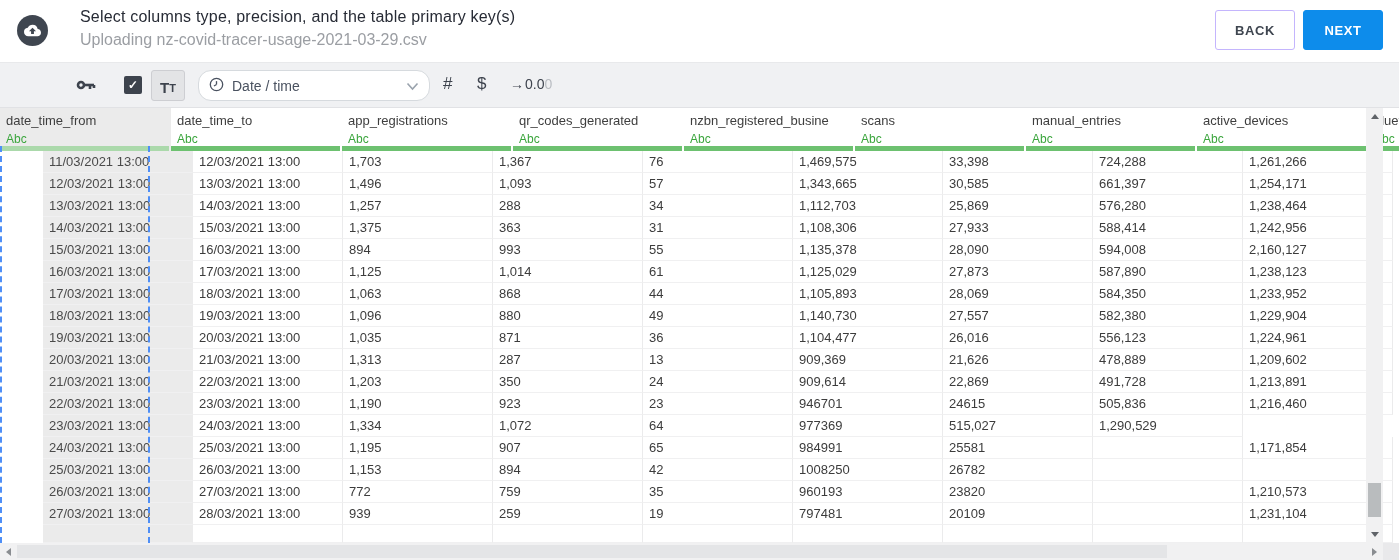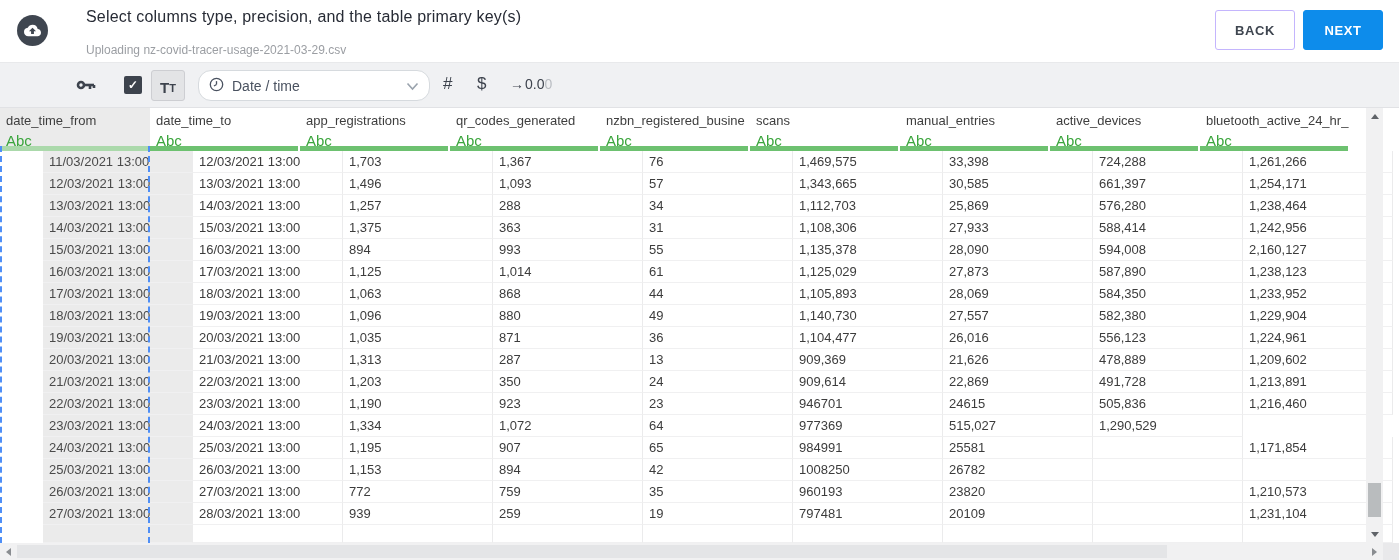--- a/index.html
+++ b/index.html
@@ -3,23 +3,23 @@
 <meta charset="utf-8">
 <style>
   html,body{margin:0;padding:0;background:#fff;}
   body{width:1399px;height:560px;overflow:hidden;font-family:"Liberation Sans",sans-serif;}
   .app{position:relative;width:1399px;height:560px;background:#fff;}
 
   
   .top{position:absolute;left:0;top:0;right:0;height:62px;background:#fff;}
   .upload-badge{position:absolute;left:17px;top:15px;width:31px;height:31px;border-radius:50%;
     background:#3f4650;display:flex;align-items:center;justify-content:center;}
-  .titles{position:absolute;left:86px;top:8px;}
+  .titles{position:absolute;left:80px;top:8px;}
   .page-title{margin:0;font-size:16px;font-weight:500;color:#272b35;letter-spacing:.2px;}
-  .page-sub{margin-top:17px;font-size:12px;color:#9b9ea3;}
+  .page-sub{margin-top:5px;font-size:16px;color:#9b9ea3;}
   .btn{position:absolute;top:10px;height:40px;border-radius:3px;font-family:"Liberation Sans",sans-serif;
     font-size:13px;font-weight:700;letter-spacing:.6px;cursor:pointer;}
   .btn-back{right:104px;width:80px;background:#fff;border:1px solid #c4b5fd;color:#3f4650;}
   .btn-next{right:16px;width:80px;background:#0d8ceb;border:1px solid #0d8ceb;color:#fff;}
 
   
   .toolbar{position:absolute;left:0;top:62px;right:0;height:46px;background:#f0f1f3;box-sizing:border-box;
     border-top:1px solid #e8e9eb;border-bottom:1px solid #e1e2e5;}
   .toolbar *{box-sizing:border-box;}
   .tb-key{position:absolute;left:76px;top:14px;}
@@ -37,24 +37,24 @@
   .tb-dollar{left:477px;}
   .tb-dec{position:absolute;top:13px;font-size:14px;color:#3d434d;cursor:pointer;white-space:nowrap;}
   .tb-inc{left:510px;}
   .tb-decr{left:560px;margin-top:48px;}
   .tb-dec .lt{color:#b9bdc2;}
   .tb-dec .arrow{margin-right:1px;}
 
   
   .grid{position:absolute;left:0;top:108px;right:0;bottom:0;background:#fff;}
   .header-row{position:absolute;left:0;top:0;height:43px;display:flex;}
-  .hcell{position:relative;width:150px;box-sizing:border-box;padding:5px 0 0 6px;background:#fff;cursor:pointer;}
+  .hcell{position:relative;width:171px;box-sizing:border-box;padding:5px 0 0 6px;background:#fff;cursor:pointer;}
   .hcell.sel{background:#ebebeb;}
   .cname{display:block;font-size:13px;color:#3e3e3e;white-space:nowrap;overflow:hidden;}
-  .ctype{display:block;font-size:15px;color:#3aa53c;margin-top:4px;}
+  .ctype{display:block;font-size:12px;color:#3aa53c;margin-top:4px;}
   .underline{position:absolute;left:0;right:2px;bottom:0;height:5px;background:#6dc170;}
   .hcell.sel .underline{background:#abd9ab;}
   .rows{position:absolute;left:0;top:43px;}
   .trow{display:flex;height:22px;margin-left:43px;}
   .tcell{width:150px;height:22px;line-height:21px;box-sizing:border-box;border-right:1px solid #ebebec;
     border-bottom:1px solid #f0f0f1;padding-left:6px;font-size:13px;color:#3c3c3c;white-space:nowrap;overflow:hidden;}
   .tcell.first{background:#ebebeb;color:#4a4a4a;}
   .trow.empty .tcell{height:18px;}
   .trow.empty{height:18px;}
   .sel-overlay{position:absolute;left:0;top:38px;width:150px;height:397px;box-sizing:border-box;

